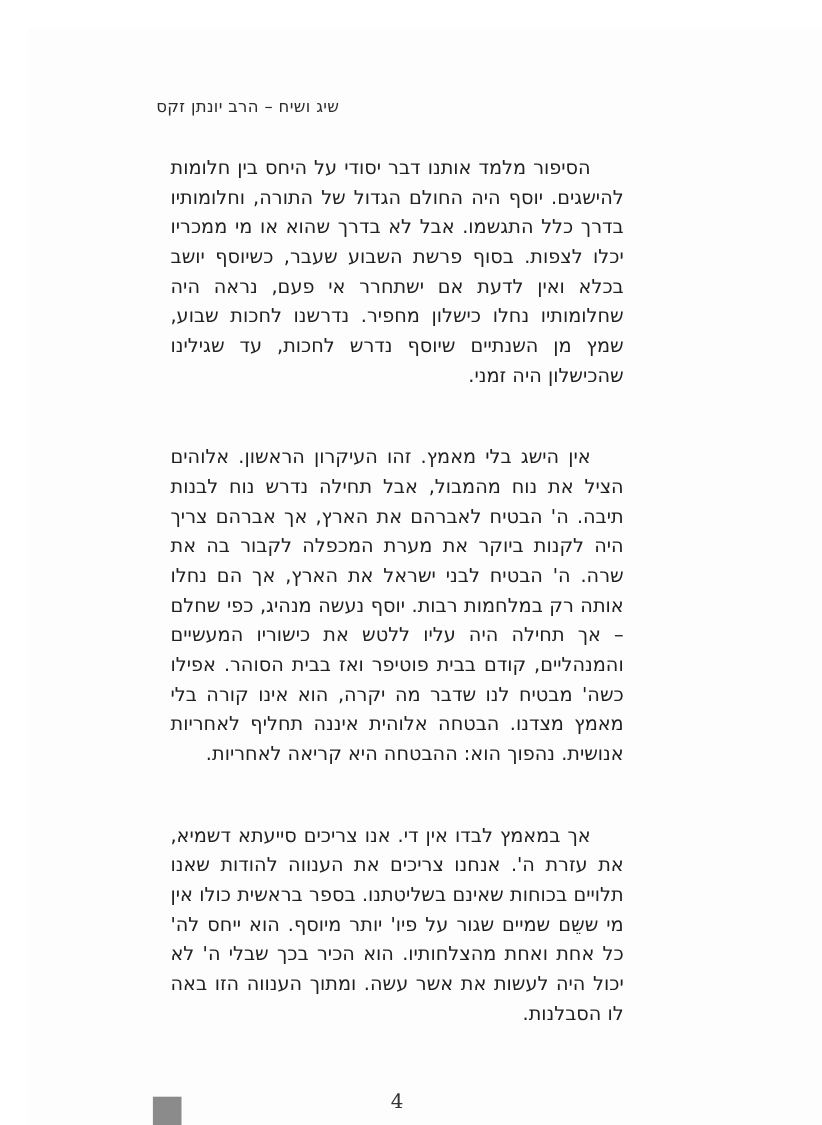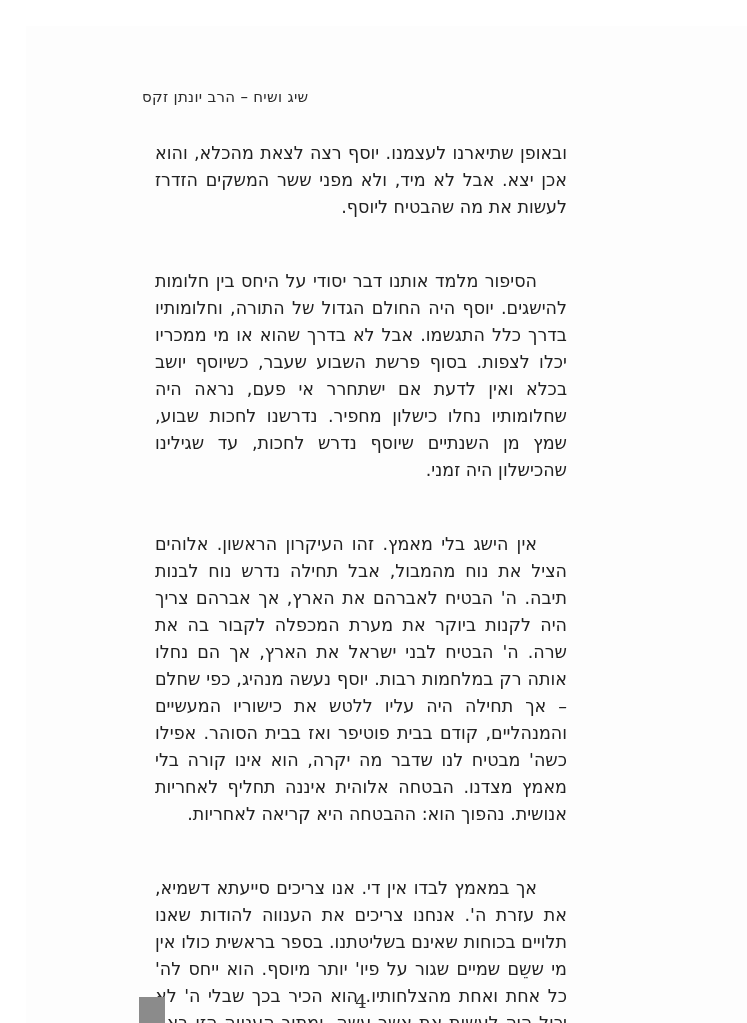--- a/index.html
+++ b/index.html
@@ -99,21 +99,20 @@
 </style>
 </head>
 <body>
 
 <div class="page">
 
   <div class="running-header">שיג ושיח – הרב יונתן זקס</div>
 
   <main class="text-block">
 
-  <p>ובאופן שתיארנו לעצמנו. יוסף רצה לצאת מהכלא, והוא אכן יצא. אבל לא מיד, ולא מפני ששר המשקים הזדרז לעשות את מה שהבטיח ליוסף.</p>
       <p class="indent">הסיפור מלמד אותנו דבר יסודי על היחס בין חלומות להישגים. יוסף היה החולם הגדול של התורה, וחלומותיו בדרך כלל התגשמו. אבל לא בדרך שהוא או מי ממכריו יכלו לצפות. בסוף פרשת השבוע שעבר, כשיוסף יושב בכלא ואין לדעת אם ישתחרר אי פעם, נראה היה שחלומותיו נחלו כישלון מחפיר. נדרשנו לחכות שבוע, שמץ מן השנתיים שיוסף נדרש לחכות, עד שגילינו שהכישלון היה זמני.</p>
       <p class="indent">אין הישג בלי מאמץ. זהו העיקרון הראשון. אלוהים הציל את נוח מהמבול, אבל תחילה נדרש נוח לבנות תיבה. ה' הבטיח לאברהם את הארץ, אך אברהם צריך היה לקנות ביוקר את מערת המכפלה לקבור בה את שרה. ה' הבטיח לבני ישראל את הארץ, אך הם נחלו אותה רק במלחמות רבות. יוסף נעשה מנהיג, כפי שחלם – אך תחילה היה עליו ללטש את כישוריו המעשיים והמנהליים, קודם בבית פוטיפר ואז בבית הסוהר. אפילו כשה' מבטיח לנו שדבר מה יקרה, הוא אינו קורה בלי מאמץ מצדנו. הבטחה אלוהית איננה תחליף לאחריות אנושית. נהפוך הוא: ההבטחה היא קריאה לאחריות.</p>
       <p class="indent">אך במאמץ לבדו אין די. אנו צריכים סייעתא דשמיא, את עזרת ה'. אנחנו צריכים את הענווה להודות שאנו תלויים בכוחות שאינם בשליטתנו. בספר בראשית כולו אין מי ששֵם שמיים שגור על פיו' יותר מיוסף. הוא ייחס לה' כל אחת ואחת מהצלחותיו. הוא הכיר בכך שבלי ה' לא יכול היה לעשות את אשר עשה. ומתוך הענווה הזו באה לו הסבלנות.</p>
     </main>
 
   <div class="publisher-logo">
     <div class="logo-cap"></div>
     <div class="logo-gap"></div>
     <div class="logo-band"></div>
     <div class="logo-gap"></div>

